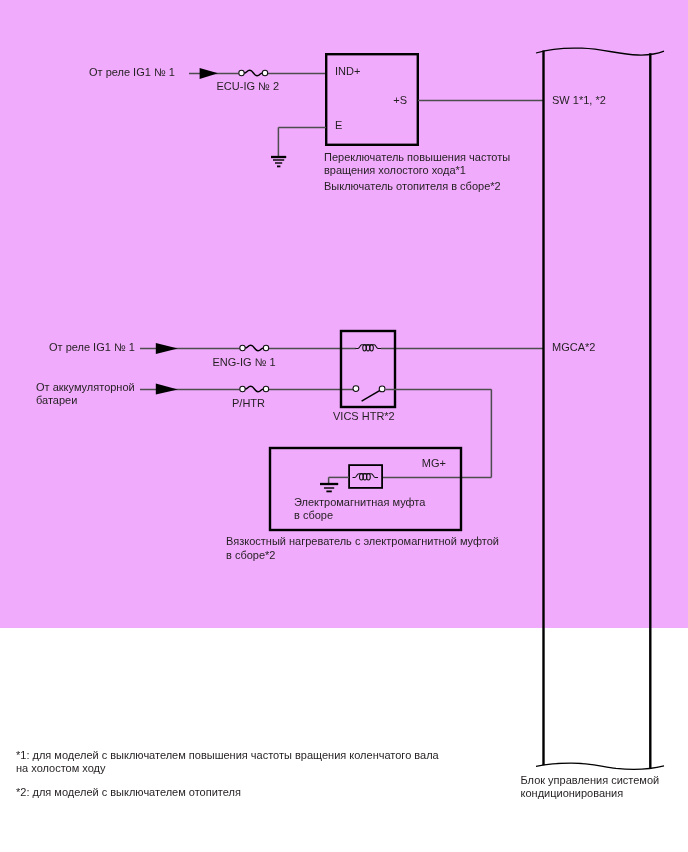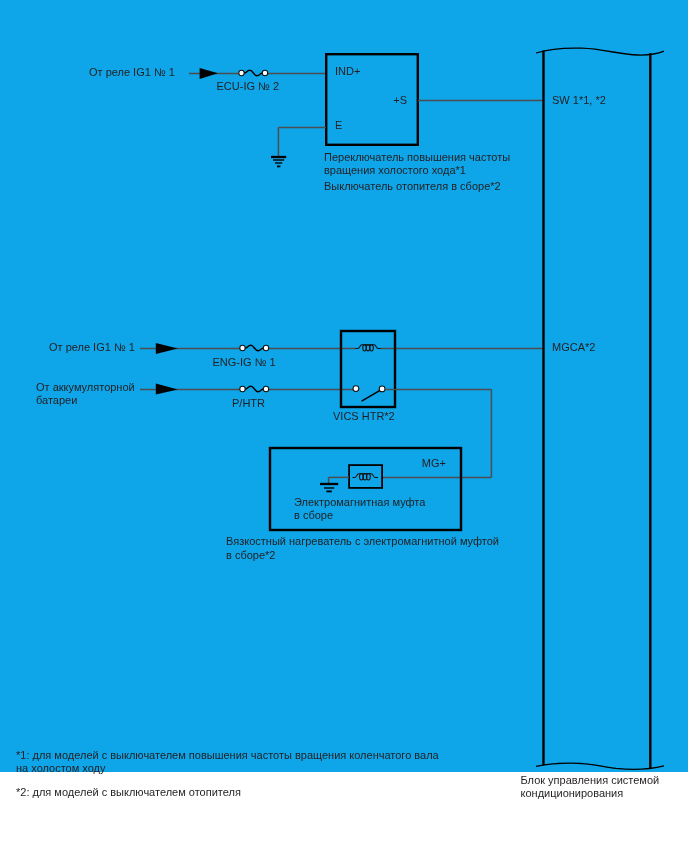--- a/index.html
+++ b/index.html
@@ -1,18 +1,18 @@
 <!DOCTYPE html>
 <html><head>
 <meta charset="utf-8">
 <title>Wiring Diagram</title>
 <style>
   html,body{margin:0;padding:0;background:#ffffff;}
   body{-webkit-font-smoothing:antialiased;width:688px;height:852px;overflow:hidden;font-family:"Liberation Sans",sans-serif;color:#000;}
-  #sheet{position:relative;width:688px;height:772px;background:#0ea5e9;}
+  #sheet{position:relative;width:688px;height:628px;background:#f0abfc;}
   svg.diagram{position:absolute;left:0;top:0;width:688px;height:852px;}
   text{font-family:"Liberation Sans",sans-serif;fill:#231f20;}
   .t11{font-size:11px;}
   .t10{font-size:11px;}
   .wire{fill:none;stroke:#4d4d4d;stroke-width:1.5;}
   .arrowhead{fill:#000;stroke:none;}
   .fusewave{fill:none;stroke:#000;stroke-width:1.4;}
   .fusehole{fill:#fff;stroke:#111;stroke-width:1.05;}
   .boxheavy{fill:none;stroke:#000;stroke-width:2.4;}
   .boxheavy2{fill:none;stroke:#000;stroke-width:1.8;}

